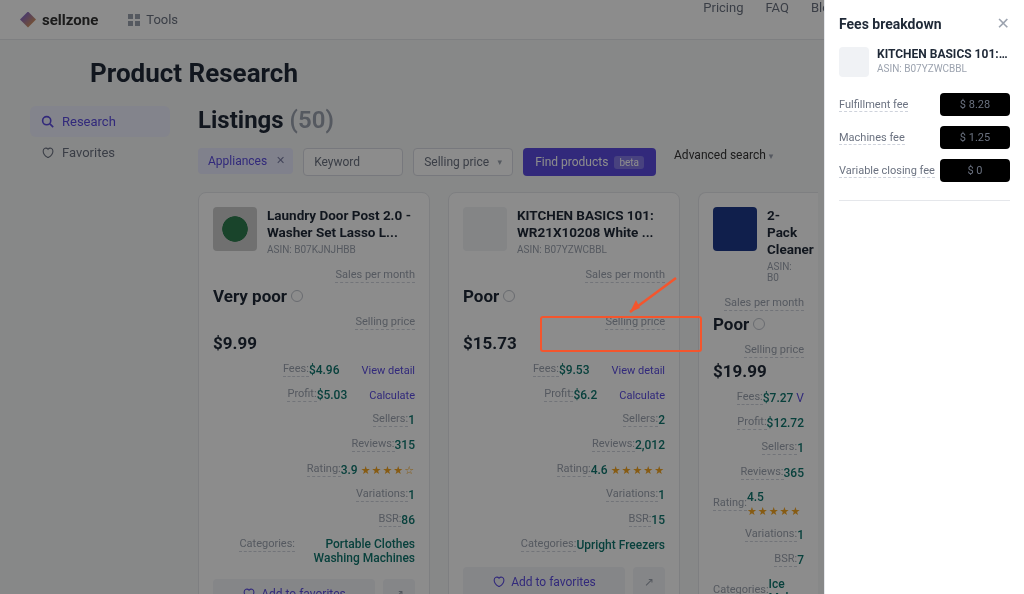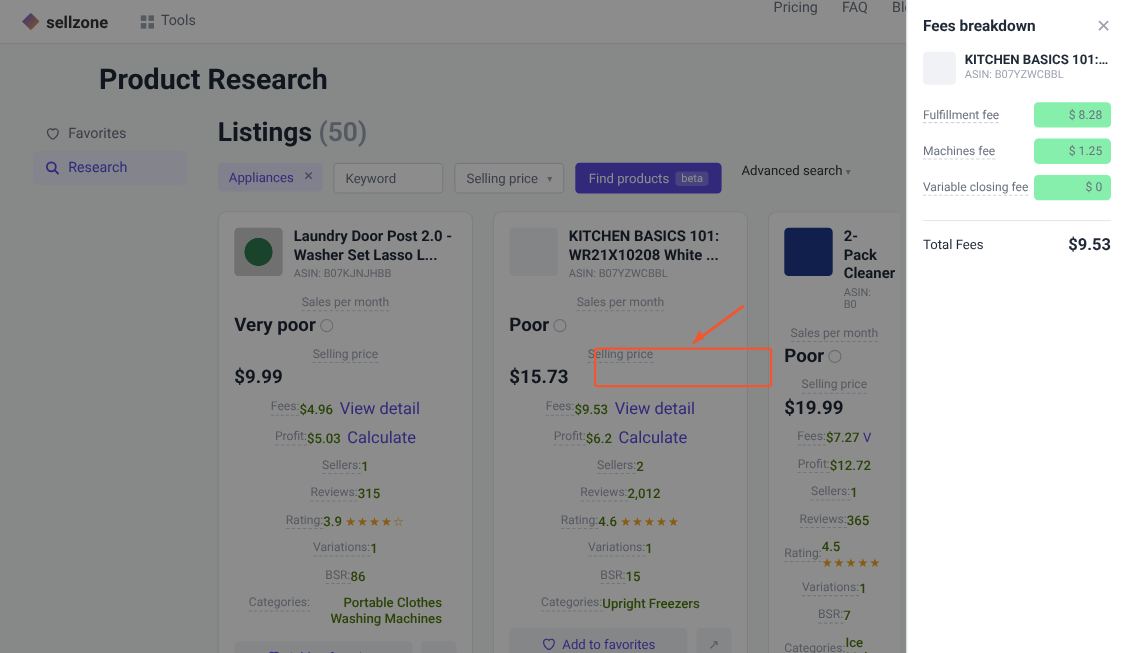--- a/index.html
+++ b/index.html
@@ -32,44 +32,44 @@
   .btn-find { background: #5b4ce0; color: #fff; border-radius: 4px; padding: 7px 12px; font-size: 12px; display:flex; align-items:center; gap:6px;}
   .badge { background: rgba(255,255,255,0.25); padding: 1px 5px; border-radius: 3px; font-size: 10px; }
   .adv { font-size: 12px; color:#333; margin-left: 8px;}
   .cards { display: flex; gap: 18px; }
   .card { background: #fff; border: 1px solid #e5e7eb; border-radius: 8px; width: 232px; padding: 14px 14px 10px 14px; display: flex; flex-direction: column; font-size: 12px; }
   .card-head { display: flex; gap: 10px; margin-bottom: 4px;}
   .thumb { width: 44px; height: 44px; background: #f0f2f5; border-radius: 4px; flex-shrink:0; display:flex; align-items:center; justify-content:center;}
   .ptitle { font-size: 13.5px; font-weight: 700; color: #1f2937; line-height: 1.25; }
   .asin { font-size: 10px; color: #9ca3af; margin-top: 3px;}
   .lbl { color: #9ca3af; font-size: 11px; border-bottom: 1px dashed #cfd3dc; display:inline-block; padding-bottom:1px;}
-  .row { display: flex; justify-content: center; align-items: center; margin-top: 9px; min-height: 16px; }
-  .row .val { color: #4d7c0f; font-weight: 500; font-size: 12px;}
+  .row { display: flex; justify-content: flex-end; align-items: center; margin-top: 9px; min-height: 16px; }
+  .row .val { color: #0f766e; font-weight: 500; font-size: 12px;}
   .big { font-size: 17px; font-weight: 700; color:#1f2937; margin-top: 2px;}
-  .link { color: #5b4ce0; font-size: 15px; cursor: pointer; margin-left: 6px;}
+  .link { color: #5b4ce0; font-size: 11px; cursor: pointer; margin-left: 22px;}
   .stars { color: #f5a623; letter-spacing: 1px; font-size: 11px;}
   .salesrank { display:flex; align-items:center; gap:4px;}
   .info-ico { width:12px;height:12px;border:1px solid #bfc3cc;border-radius:50%;display:inline-block;}
   .card-foot { margin-top: 14px; display:flex; gap:8px; }
   .fav-btn { flex:1; background:#f3f4f8; color:#5b4ce0; text-align:center; padding:8px 0; border-radius:4px; font-size:12px; display:flex; align-items:center; justify-content:center; gap:6px;}
   .ext-btn { width:32px; background:#f3f4f8; border-radius:4px; display:flex; align-items:center; justify-content:center; color:#9ca3af;}
   .highlight-box { position:absolute; border:2px solid #f4552d; border-radius:3px; z-index:60; pointer-events:none;}
   .arrow { position:absolute; z-index:60; color:#f4552d; pointer-events:none;}
   
   .panel { position:absolute; top:0; right:0; width:200px; height:100%; background:#fff; z-index:100; border-left:1px solid #e5e7eb; padding:14px 14px; font-size:12px; display:flex; flex-direction:column;}
   .panel-head { display:flex; justify-content:space-between; align-items:center; margin-bottom:14px;}
   .panel-title { font-size:14px; font-weight:700; color:#1f2937;}
   .close-x { color:#9ca3af; font-size:16px; cursor:pointer;}
   .panel-prod { display:flex; gap:8px; margin-bottom:16px;}
   .panel-thumb { width:30px; height:30px; background:#f0f2f5; border-radius:4px; flex-shrink:0;}
   .panel-ptitle { font-size:12px; font-weight:700; color:#1f2937; white-space:nowrap; overflow:hidden; text-overflow:ellipsis;}
   .panel-asin { font-size:10px; color:#9ca3af; margin-top:2px;}
   .feerow { display:flex; justify-content:space-between; align-items:center; margin-bottom:10px;}
   .feelbl { color:#6b7280; border-bottom:1px dashed #cfd3dc; font-size:11px;}
-  .feeval { background:#86efac; color:#6b7280; padding:5px 8px; border-radius:4px; font-size:11px; width:70px; text-align:right;}
+  .feeval { background:#000000; color:#6b7280; padding:5px 8px; border-radius:4px; font-size:11px; width:70px; text-align:center;}
   .divider { height:1px; background:#e5e7eb; margin:8px 0 12px 0;}
   .totalrow { display:flex; justify-content:space-between; align-items:center;}
   .totlbl { font-size:12px; color:#1f2937;}
   .totval { font-size:15px; font-weight:700; color:#1f2937;}
   .heart { width:13px;height:13px; }
   .chev { font-size:9px; color:#9ca3af;}
 </style>
 </head>
 <body>
 
@@ -93,37 +93,37 @@
     <span>Blog</span>
     <span>Affiliates</span>
     <span>Send feedba</span>
   </div>
 </div>
 
 <div class="page">
   <div class="page-title">Product Research</div>
   <div class="layout">
     <div class="sidebar">
-      <div class="side-item">
-        <span class="ico">
-          <svg class="heart" viewBox="0 0 24 24" fill="none" stroke="currentColor" stroke-width="2">
-              <path d="M12 21s-8-5-8-12a5 5 0 0 1 9-3 5 5 0 0 1 9 3c0 7-8 12-8 12z"></path>
-            </svg>
-        </span>
-        <span>Favorites</span>
-      </div>
       <div class="side-item active">
         <span class="ico">
           <svg viewBox="0 0 16 16" width="13" height="13" fill="none" stroke="currentColor" stroke-width="2">
               <circle cx="7" cy="7" r="5"></circle>
               <line x1="11" y1="11" x2="15" y2="15"></line>
             </svg>
         </span>
         <span>Research</span>
       </div>
+      <div class="side-item">
+        <span class="ico">
+          <svg class="heart" viewBox="0 0 24 24" fill="none" stroke="currentColor" stroke-width="2">
+              <path d="M12 21s-8-5-8-12a5 5 0 0 1 9-3 5 5 0 0 1 9 3c0 7-8 12-8 12z"></path>
+            </svg>
+        </span>
+        <span>Favorites</span>
+      </div>
     </div>
 
     <div class="main">
       <div class="listings-head">
         <span>Listings</span>
         <span class="count">(50)</span>
       </div>
 
       <div class="filters">
         <div class="chip">
@@ -354,17 +354,13 @@
   </div>
   <div class="feerow">
     <span class="feelbl">Machines fee</span>
     <span class="feeval">$ 1.25</span>
   </div>
   <div class="feerow">
     <span class="feelbl">Variable closing fee</span>
     <span class="feeval">$ 0</span>
   </div>
   <div class="divider"></div>
-  <div class="totalrow">
-    <span class="totlbl">Total Fees</span>
-    <span class="totval">$9.53</span>
-  </div>
 </div>
 
 </body></html>

